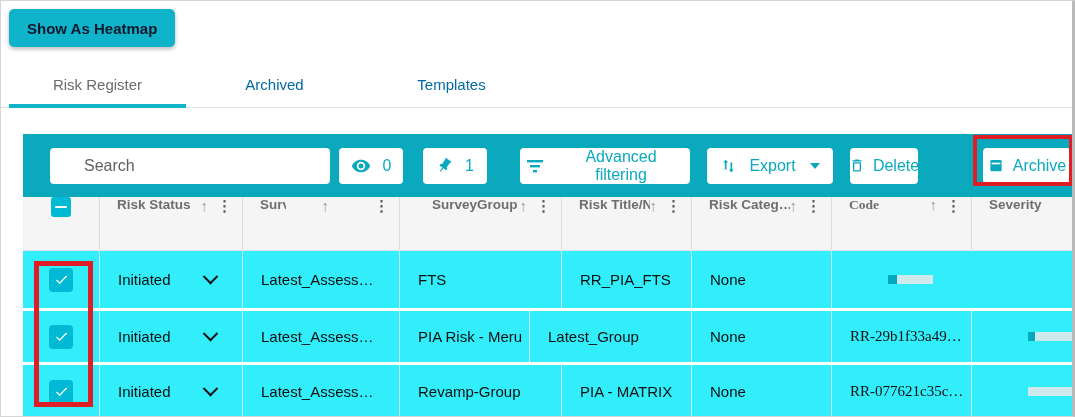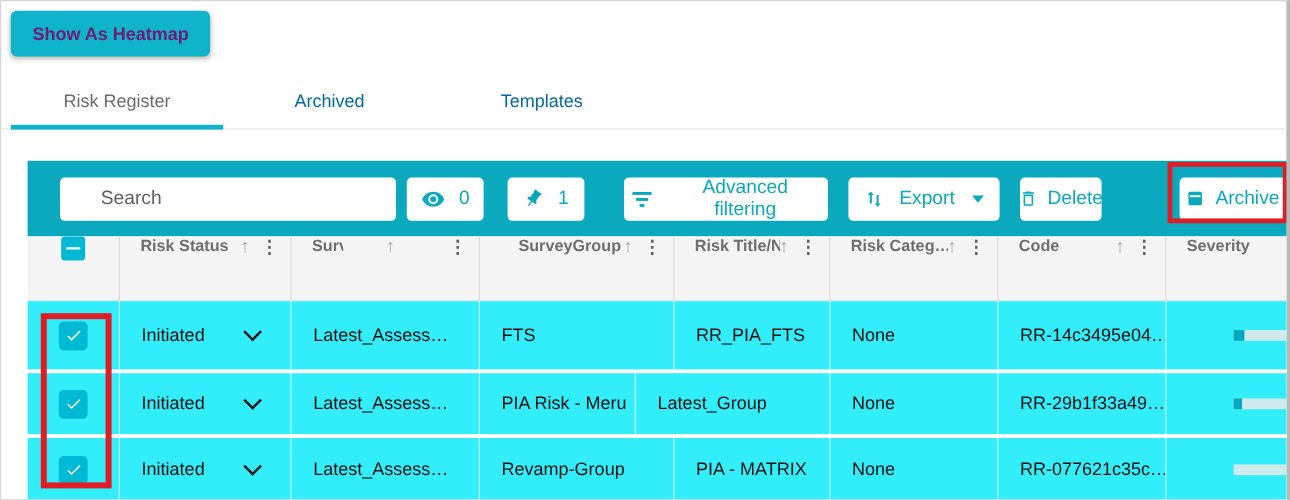--- a/index.html
+++ b/index.html
@@ -2,21 +2,21 @@
 <html><head>
 <meta charset="utf-8">
 <style>
   html,body{margin:0;padding:0;background:#fff;}
   .page{position:relative;width:1075px;height:417px;box-sizing:border-box;background:#fff;
         border:1px solid #d6d6d6;border-right:3px solid #b9b9b9;overflow:hidden;
         font-family:"Liberation Sans",sans-serif;-webkit-font-smoothing:antialiased;}
 
   
   .btn-heatmap{position:absolute;left:8px;top:8px;height:38px;padding:0 18px;border:none;
-        background:#10b4ca;color:#701a75;font-weight:bold;font-size:15px;border-radius:5px;
+        background:#10b4ca;color:#0f172a;font-weight:bold;font-size:15px;border-radius:5px;
         display:flex;align-items:center;box-shadow:0 2px 4px rgba(0,0,0,.28);cursor:pointer;
         font-family:"Liberation Sans",sans-serif;}
 
   
   .tabs{position:absolute;left:8px;top:61px;height:45px;display:flex;}
   .tab{width:177px;text-align:center;line-height:45px;font-size:15px;color:#0369a1;cursor:pointer;}
   .tab.active{color:#6b6b6b;}
   .tabs-baseline{position:absolute;left:0;top:106px;width:1075px;height:1px;background:#e4e4e4;}
   .tab-indicator{position:absolute;left:8px;top:103px;width:177px;height:4px;background:#10b4ca;}
 
@@ -38,21 +38,21 @@
   
   .thead{position:absolute;left:22px;top:196px;width:1050px;height:54px;background:#f5f5f6;
         display:flex;box-sizing:border-box;border-bottom:1px solid #e3e3e3;}
   .th{display:flex;box-sizing:border-box;padding:0 10px 0 17px;}
   .th + .th{border-left:1px solid #dcdcdc;}
   .th-label{font-size:13.5px;font-weight:bold;color:#6e6e6e;white-space:nowrap;overflow:hidden;}
   .th-sort{margin-left:auto;color:#9b9b9b;font-size:15px;cursor:pointer;}
   .th-kebab{margin-left:9px;color:#5f5f5f;font-size:15px;font-weight:bold;cursor:pointer;}
   .c-cb{width:76px;justify-content:center;padding:0;}
   .c-status{width:143px;} .c-survey{width:157px;gap:36px;} .c-group{width:162px;padding-left:32px;}
-  .c-title{width:130px;} .c-categ{width:140px;} .c-code{width:140px;} .c-sev{width:102px;}
+  .c-title{width:130px;} .c-categ{width:140px;} .c-code{width:140px;font-family:Liberation Serif, serif;} .c-sev{width:102px;}
 
   
   .cb{background:#00b9d4;border-radius:3px;display:flex;align-items:center;justify-content:center;cursor:pointer;}
   .cb-head{width:20px;height:20px;}
   .cb-head .minus{width:12px;height:2.5px;background:#fff;border-radius:1px;}
   .cb-row{width:24px;height:24px;border-radius:4px;}
 
   
   .tbody{position:absolute;left:22px;top:250px;width:1050px;height:167px;background:#fff;}
   .row{display:flex;background:#31eefa;}
@@ -207,21 +207,20 @@
         </span>
       </div>
       <div class="td c-status status-cell">
         <span>Initiated</span>
         <span class="chev"></span>
       </div>
       <div class="td c-survey">Latest_Assess…</div>
       <div class="td c-group">FTS</div>
       <div class="td c-title">RR_PIA_FTS</div>
       <div class="td c-categ">None</div>
-      <div class="td c-code">RR-14c3495e04…</div>
       <div class="td c-sev sev-cell">
         <span class="sev-bar">
           <span class="sev-fill" style="width: 9px;"></span>
         </span>
       </div>
     </div>
     <div class="row-sep"></div>
 
     <div class="row r2">
       <div class="td c-cb" style="justify-content:center;padding:0;">

